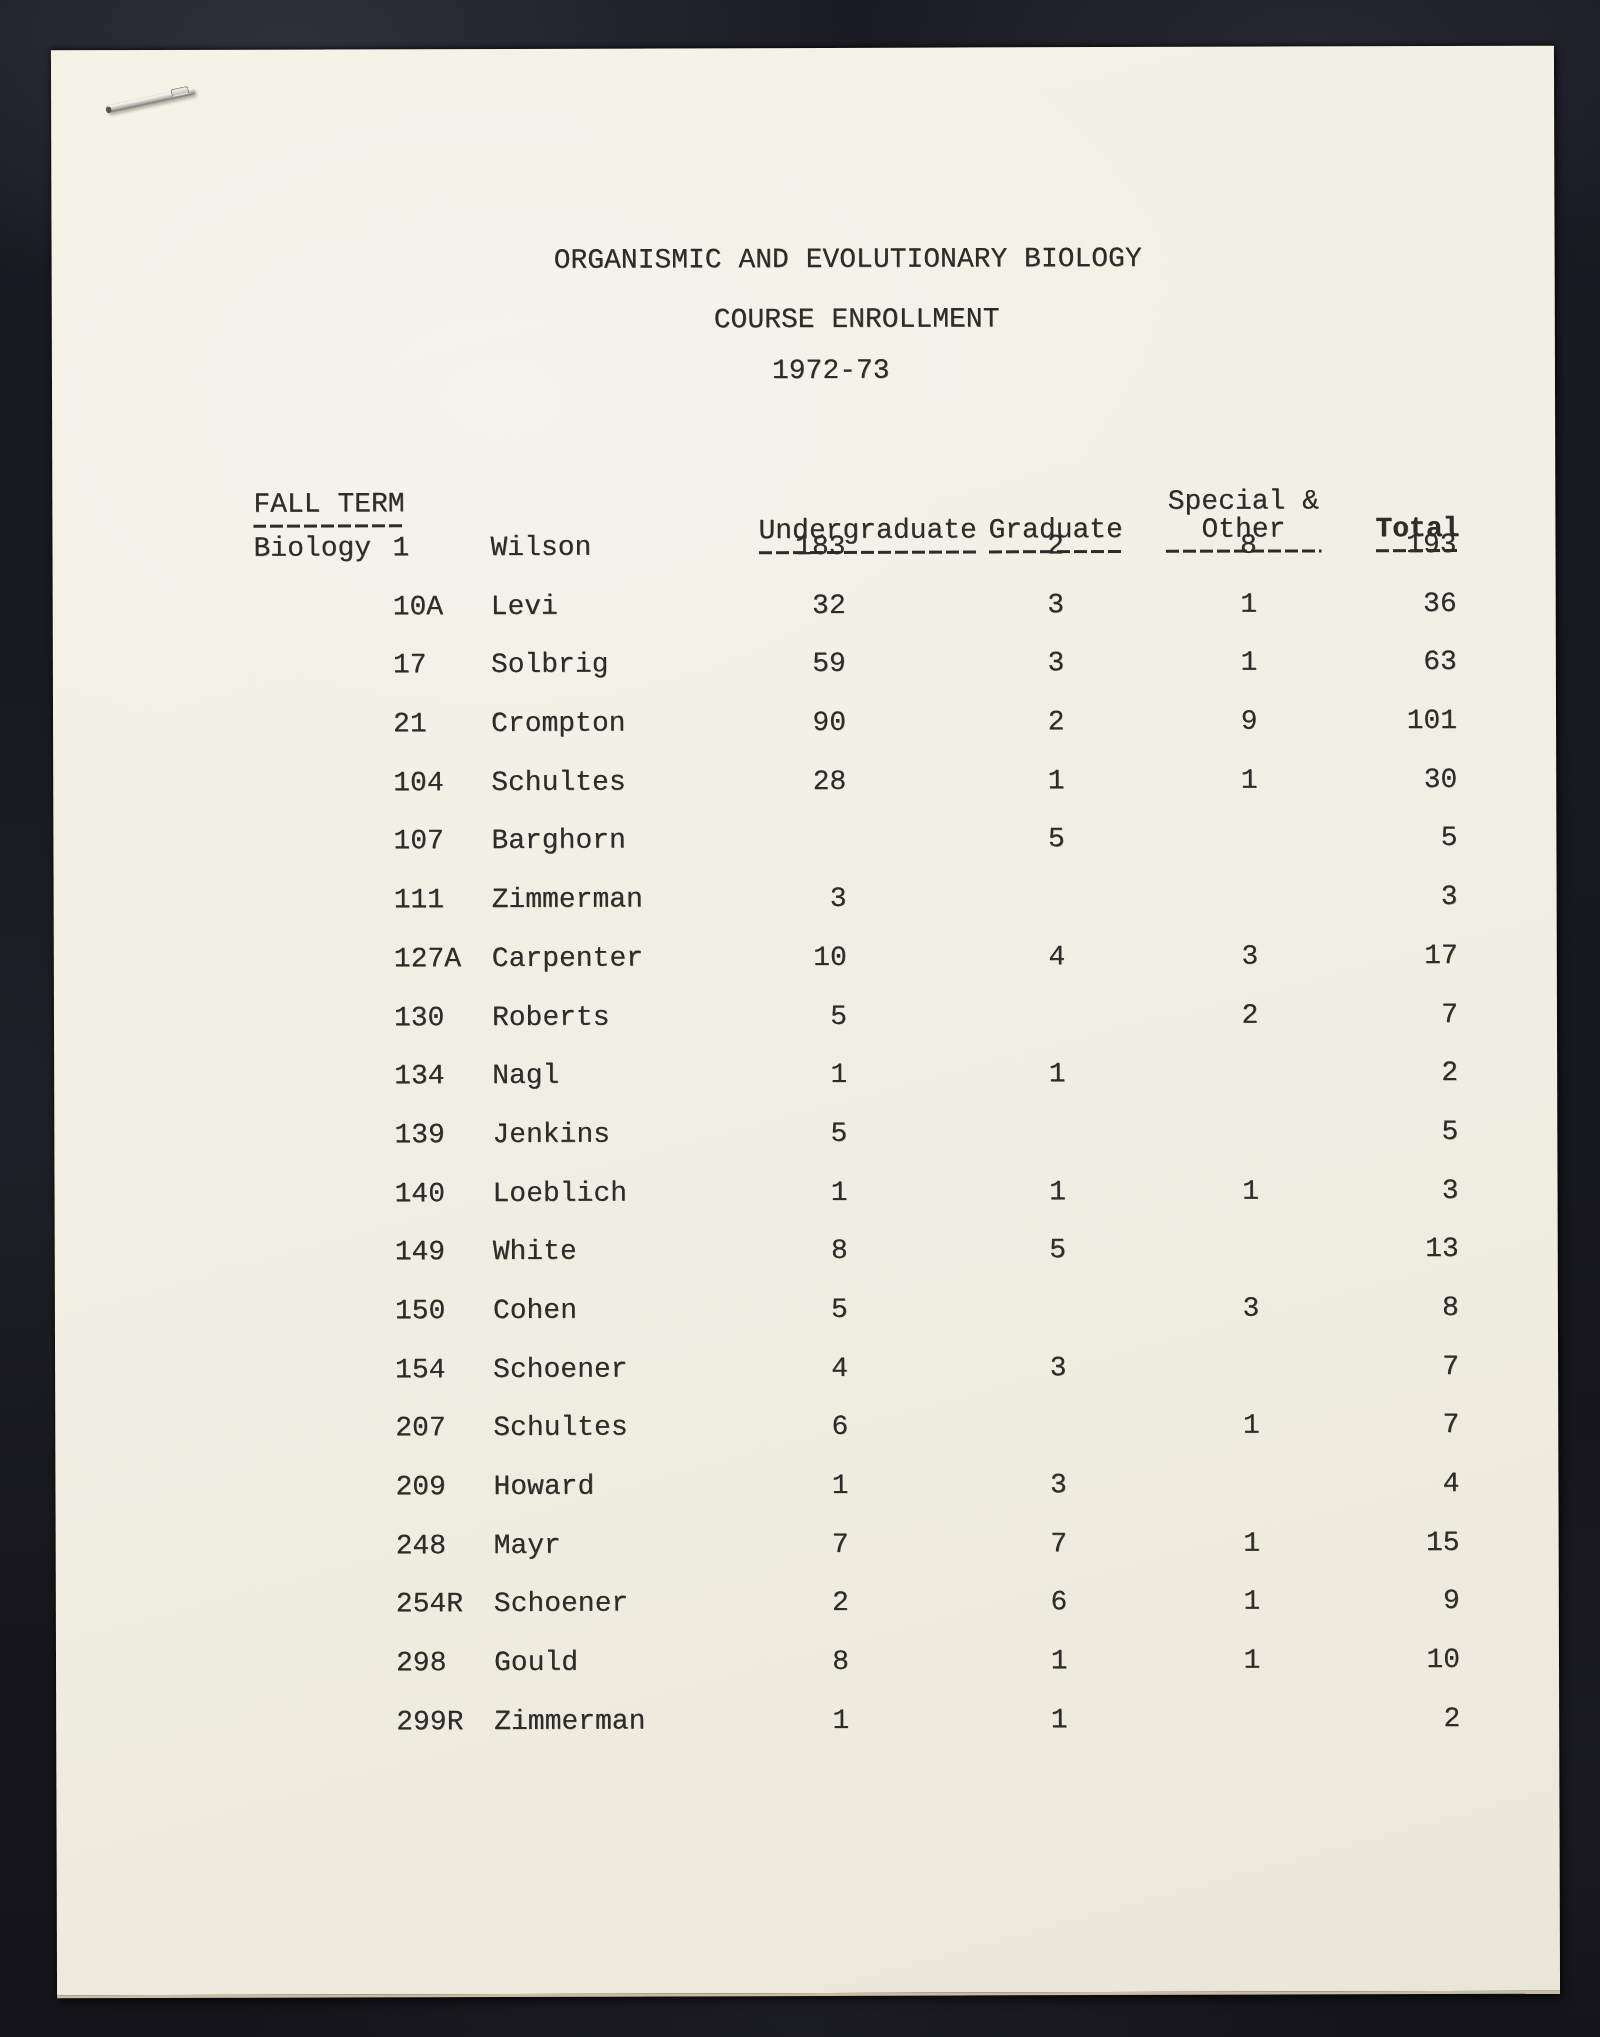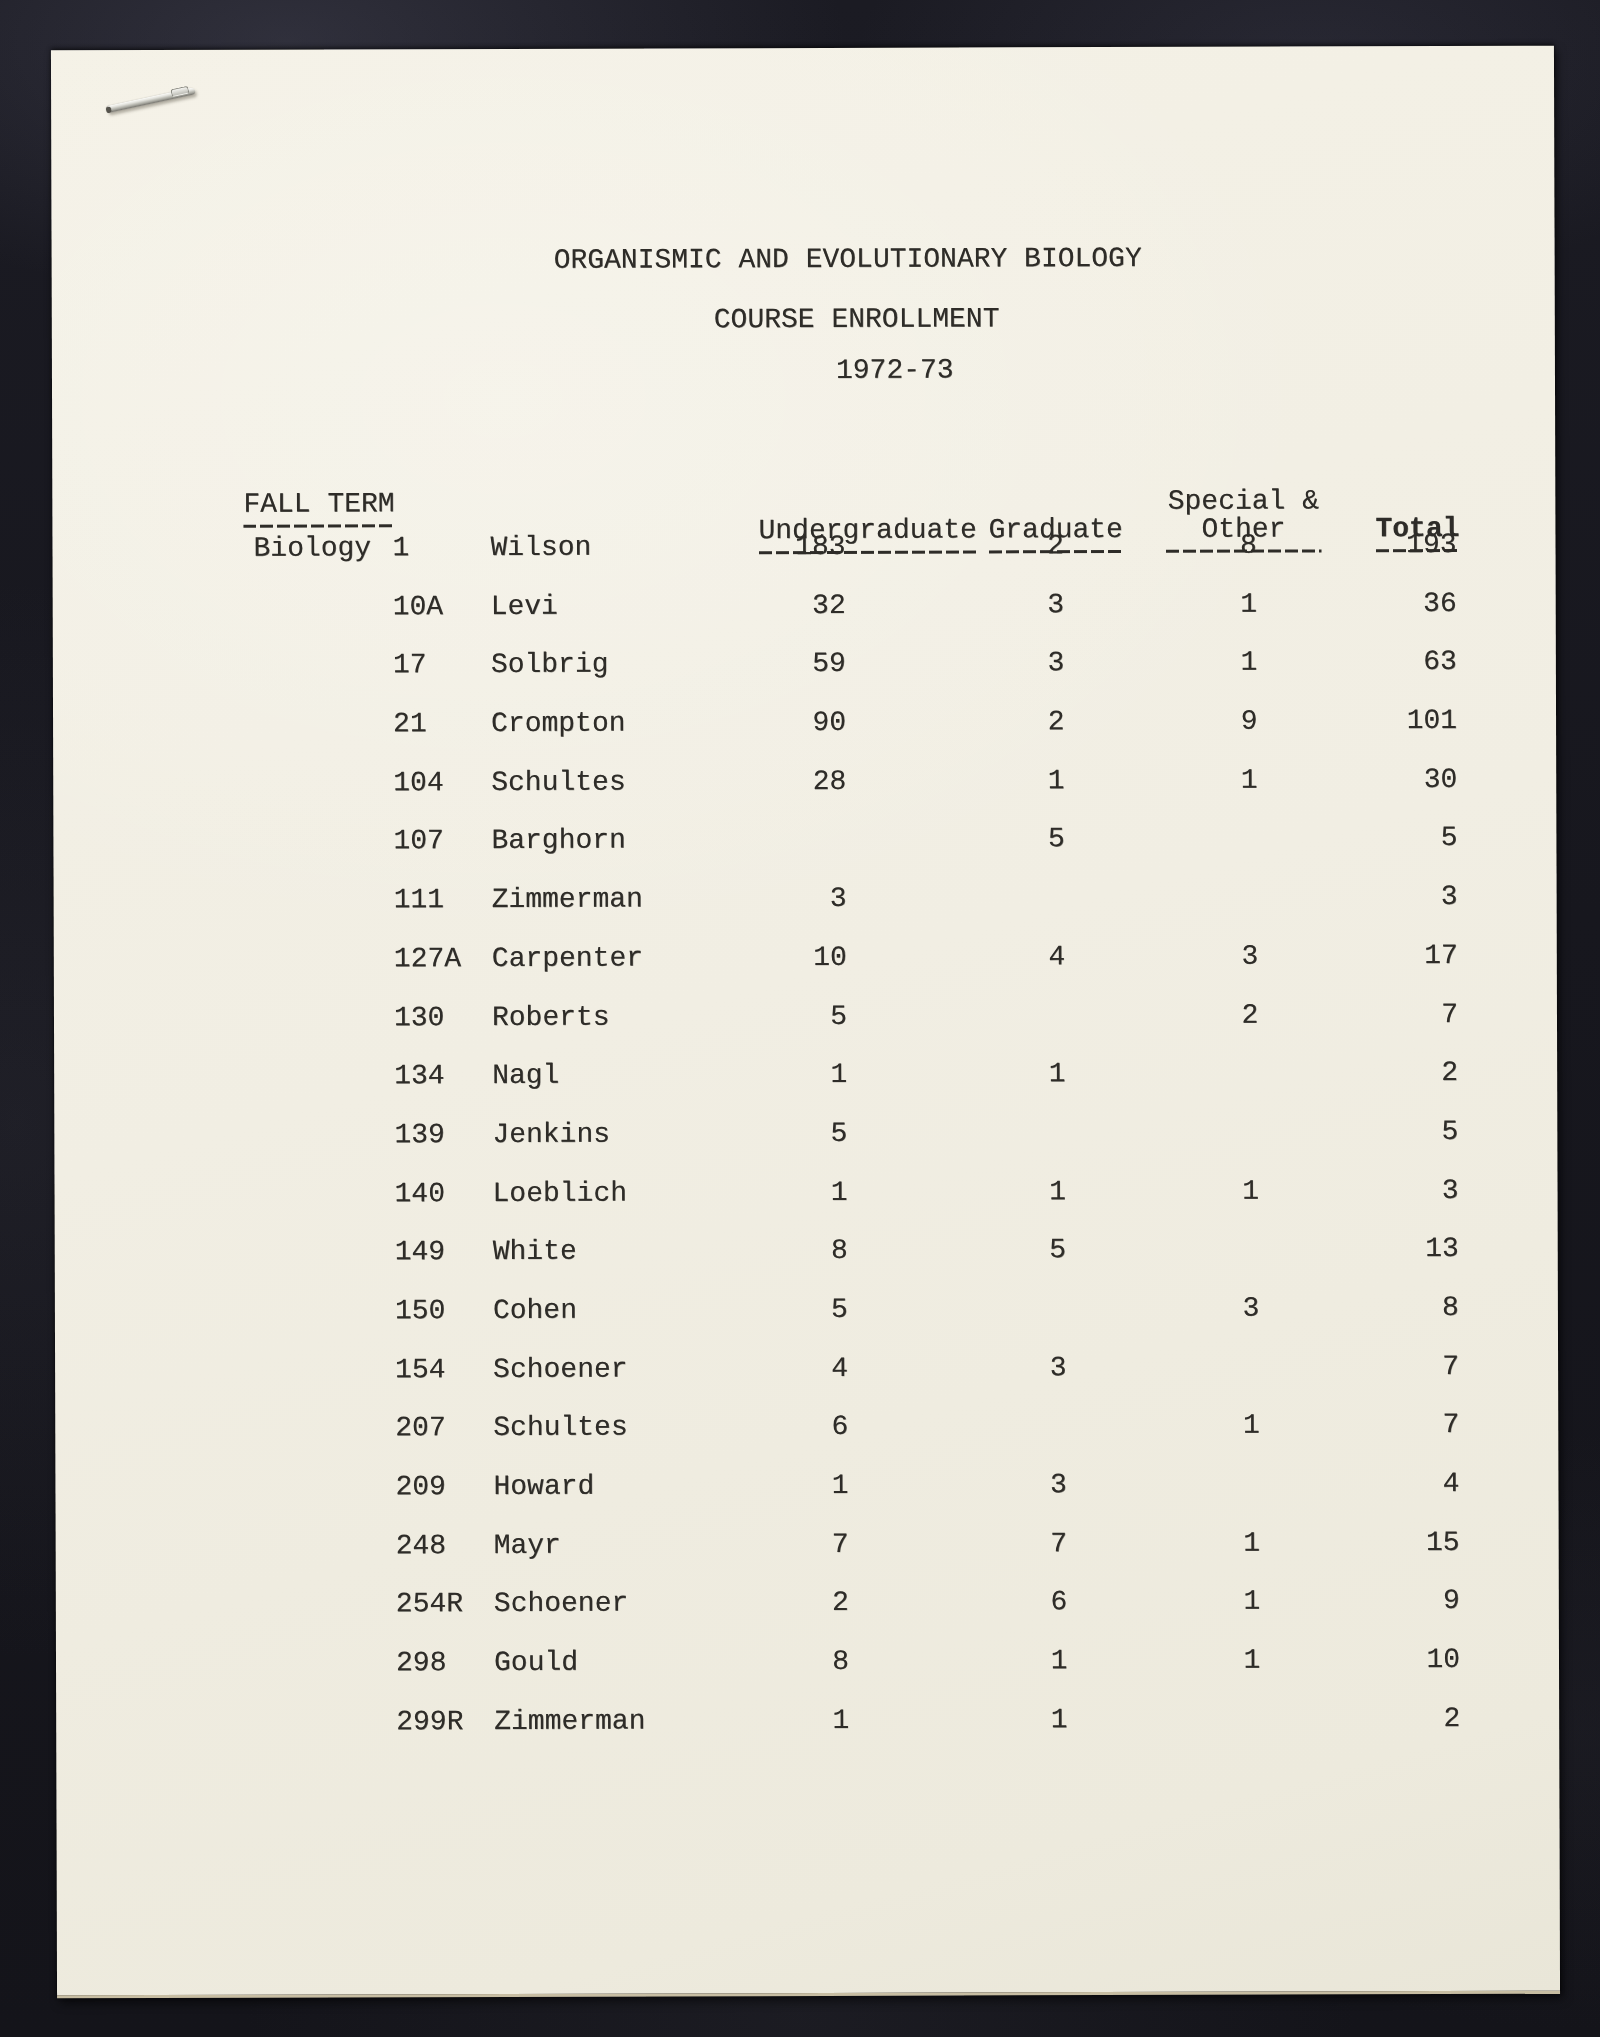--- a/index.html
+++ b/index.html
@@ -49,22 +49,22 @@
   }
   .u {
     padding-bottom: 8px;
     background-image: repeating-linear-gradient(to right, #2e2c28 0 13px, rgba(0,0,0,0) 13px 17px);
     background-size: 100% 3px;
     background-repeat: no-repeat;
     background-position: 0 100%;
   }
   .title-1 { left: 502px; top: 197px; }
   .title-2 { left: 662px; top: 257px; }
-  .title-3 { left: 784px; top: 308px; }
-  .fall-term    { left: 191px;  top: 440px; }
+  .title-3 { left: 720px; top: 308px; }
+  .fall-term    { left: 201px;  top: 440px; }
   .special-top  { left: 1113px; top: 440px; width: 156px; text-align: center; }
   .h-ug  { left: 674px;  top: 468px; margin-left: 32px; }
   .h-gr  { left: 936px;  top: 468px; }
   .h-oth { left: 1113px; top: 468px; width: 156px; text-align: center; }
   .h-tot { left: 1323px; top: 468px; font-weight: bold; }
   .rows {
     position: absolute;
     left: 0;
     top: 484px;
     width: 100%;

